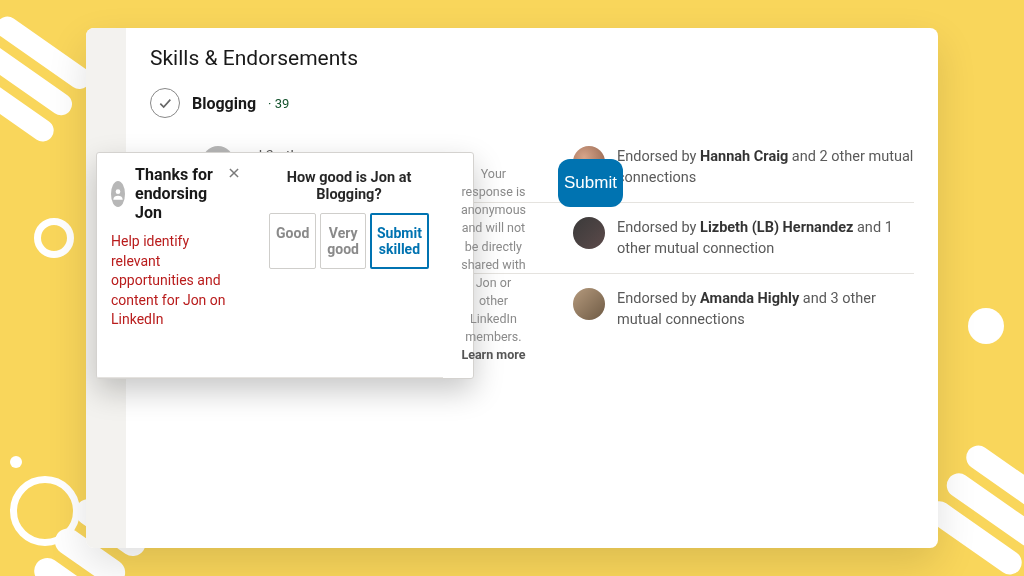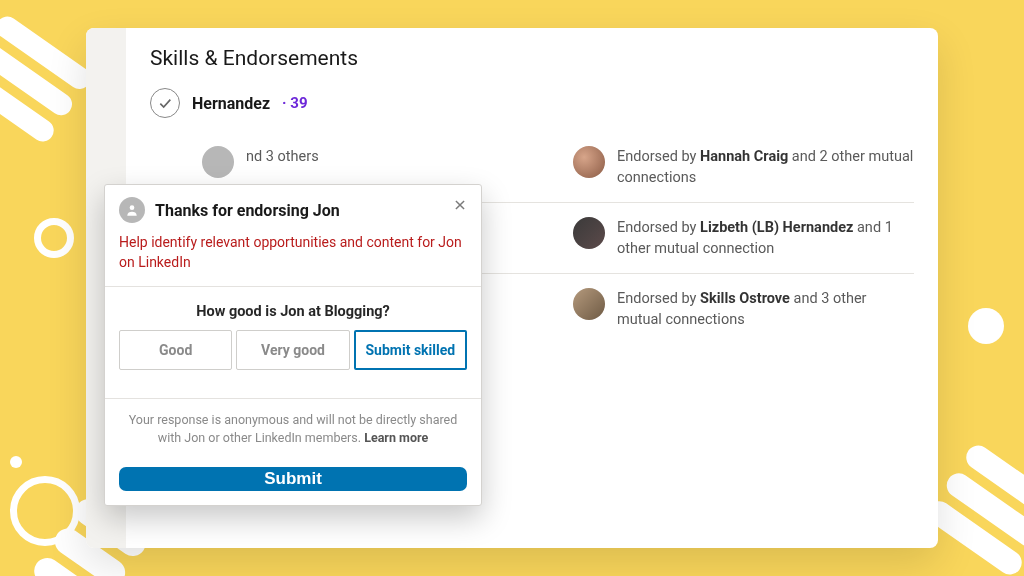--- a/index.html
+++ b/index.html
@@ -48,21 +48,21 @@
     font-size: 21px; font-weight: 400; color: rgba(0,0,0,.9);
     margin-bottom: 18px;
   }
   .skill-head { display:flex; align-items:center; gap:12px; margin-bottom:20px; }
   .check {
     width: 30px; height: 30px; border: 1px solid #888; border-radius: 50%;
     display:flex; align-items:center; justify-content:center; color:#666;
   }
   .check svg { width: 16px; height: 16px; }
   .skill-name { font-weight: 700; font-size: 16px; color: rgba(0,0,0,.9); }
-  .skill-count { color:#6d28d9; font-size:15px;font-weight:bold; }
+  .skill-count { color:#14532d; font-size:13px; }
 
   .endorse-rows {
     position: absolute;
     left: 76px; right: 24px; top: 104px;
     display: flex; flex-direction: column;
   }
   .row {
     display:flex; gap:30px;
     padding: 14px 0;
     border-bottom: 1px solid #e5e3df;
@@ -73,27 +73,27 @@
   .avatar.a1 { background:#b7b7b7; }
   .avatar.a2 { background: radial-gradient(circle at 35% 35%, #d7a58a, #8a5a44); }
   .avatar.a3 { background: linear-gradient(135deg,#3a3a3a,#5c4a4a); }
   .avatar.a4 { background: linear-gradient(135deg,#e4c6a8,#ae8061); }
   .avatar.a5 { background: linear-gradient(135deg,#b59a7d,#6e5a44); }
   .cell b { color: rgba(0,0,0,.8); }
 
   
   .modal {
     position: absolute;
-    left: 18px; top: 124px;
+    left: 10px; top: 124px;
     width: 378px;
     background:#fff;
     border:1px solid #d4d2cf;
     border-radius:3px;
     box-shadow: 0 12px 30px rgba(0,0,0,.22);
-    display:flex; flex-direction:column;margin-top:32px;
+    display:flex; flex-direction:row;
   }
   .m-head {
     padding: 12px 14px 14px 14px;
     border-bottom: 1px solid #e4e2df;
     position: relative;
   }
   .m-title-row { display:flex; align-items:center; gap:10px; padding-right:22px; }
   .m-person-ic { width:26px; height:26px; border-radius:50%; background:#b7b7b7; display:flex; align-items:center; justify-content:center; color:#fff; }
   .m-person-ic svg { width:14px; height:14px; }
   .m-title { font-weight:700; font-size:16px; color:rgba(0,0,0,.9); }
@@ -133,24 +133,24 @@
   .caret svg { width:12px; height:12px; }
 
   .disclaimer {
     font-size:12.5px; color:#8a8a8a; text-align:center; line-height:1.45;
     padding: 12px 18px 14px 18px;
   }
   .disclaimer b { color:#555; font-weight:700;text-align:right; }
 
   .m-foot { padding: 6px 14px 14px 14px; }
   .submit {
-    width:100%; height:24px;
+    width:100%; height:48px;
     background:#0073b1; color:#fff;
-    font-weight:700; font-size:17px;
-    border:none; border-radius:7px; cursor:pointer;
+    font-weight:400; font-size:17px;
+    border:none; border-radius:12px; cursor:pointer;
     display:flex; align-items:center; justify-content:center;
   }
 </style>
 </head>
 <body>
 
 <div class="deco stripes s1">
     <div></div>
     <div></div>
     <div></div>
@@ -173,21 +173,21 @@
 <div class="card">
   <div class="left-rail"></div>
   <div class="section">
     <div class="sec-title">Skills &amp; Endorsements</div>
     <div class="skill-head">
       <span class="check">
         <svg viewBox="0 0 24 24" fill="none" stroke="currentColor" stroke-width="2.5">
             <polyline points="5 13 10 18 20 7"></polyline>
           </svg>
       </span>
-      <span class="skill-name">Hernandez</span>
+      <span class="skill-name">Blogging</span>
       <span class="skill-count">· <span>39</span></span>
     </div>
 
     <div class="endorse-rows">
       <div class="row">
         <div class="cell">
           <span class="avatar a1"></span>
           <span>nd 3 others</span>
         </div>
         <div class="cell">
@@ -205,21 +205,21 @@
           <span><span>Endorsed by </span><b>Lizbeth (LB) Hernandez</b><span> and 1 other mutual connection</span></span>
         </div>
       </div>
       <div class="row">
         <div class="cell">
           <span class="avatar a4"></span>
           <span>ghly skilled</span>
         </div>
         <div class="cell">
           <span class="avatar a5"></span>
-          <span><span>Endorsed by </span><b>Skills Ostrove</b><span> and 3 other mutual connections</span></span>
+          <span><span>Endorsed by </span><b>Amanda Highly</b><span> and 3 other mutual connections</span></span>
         </div>
       </div>
     </div>
   </div>
 
   <div class="modal">
     <div class="m-head">
       <div class="m-title-row">
         <span class="m-person-ic">
           <svg viewBox="0 0 24 24" fill="currentColor">

